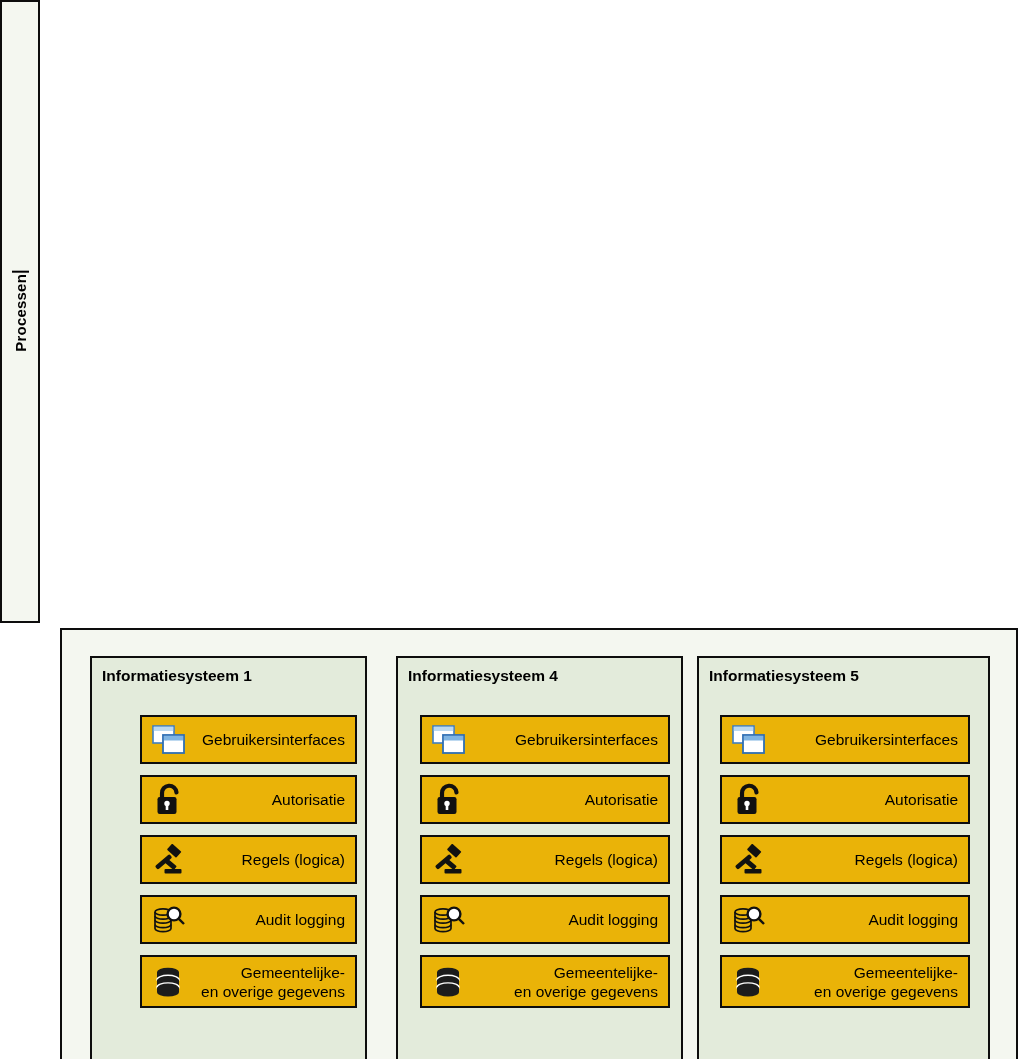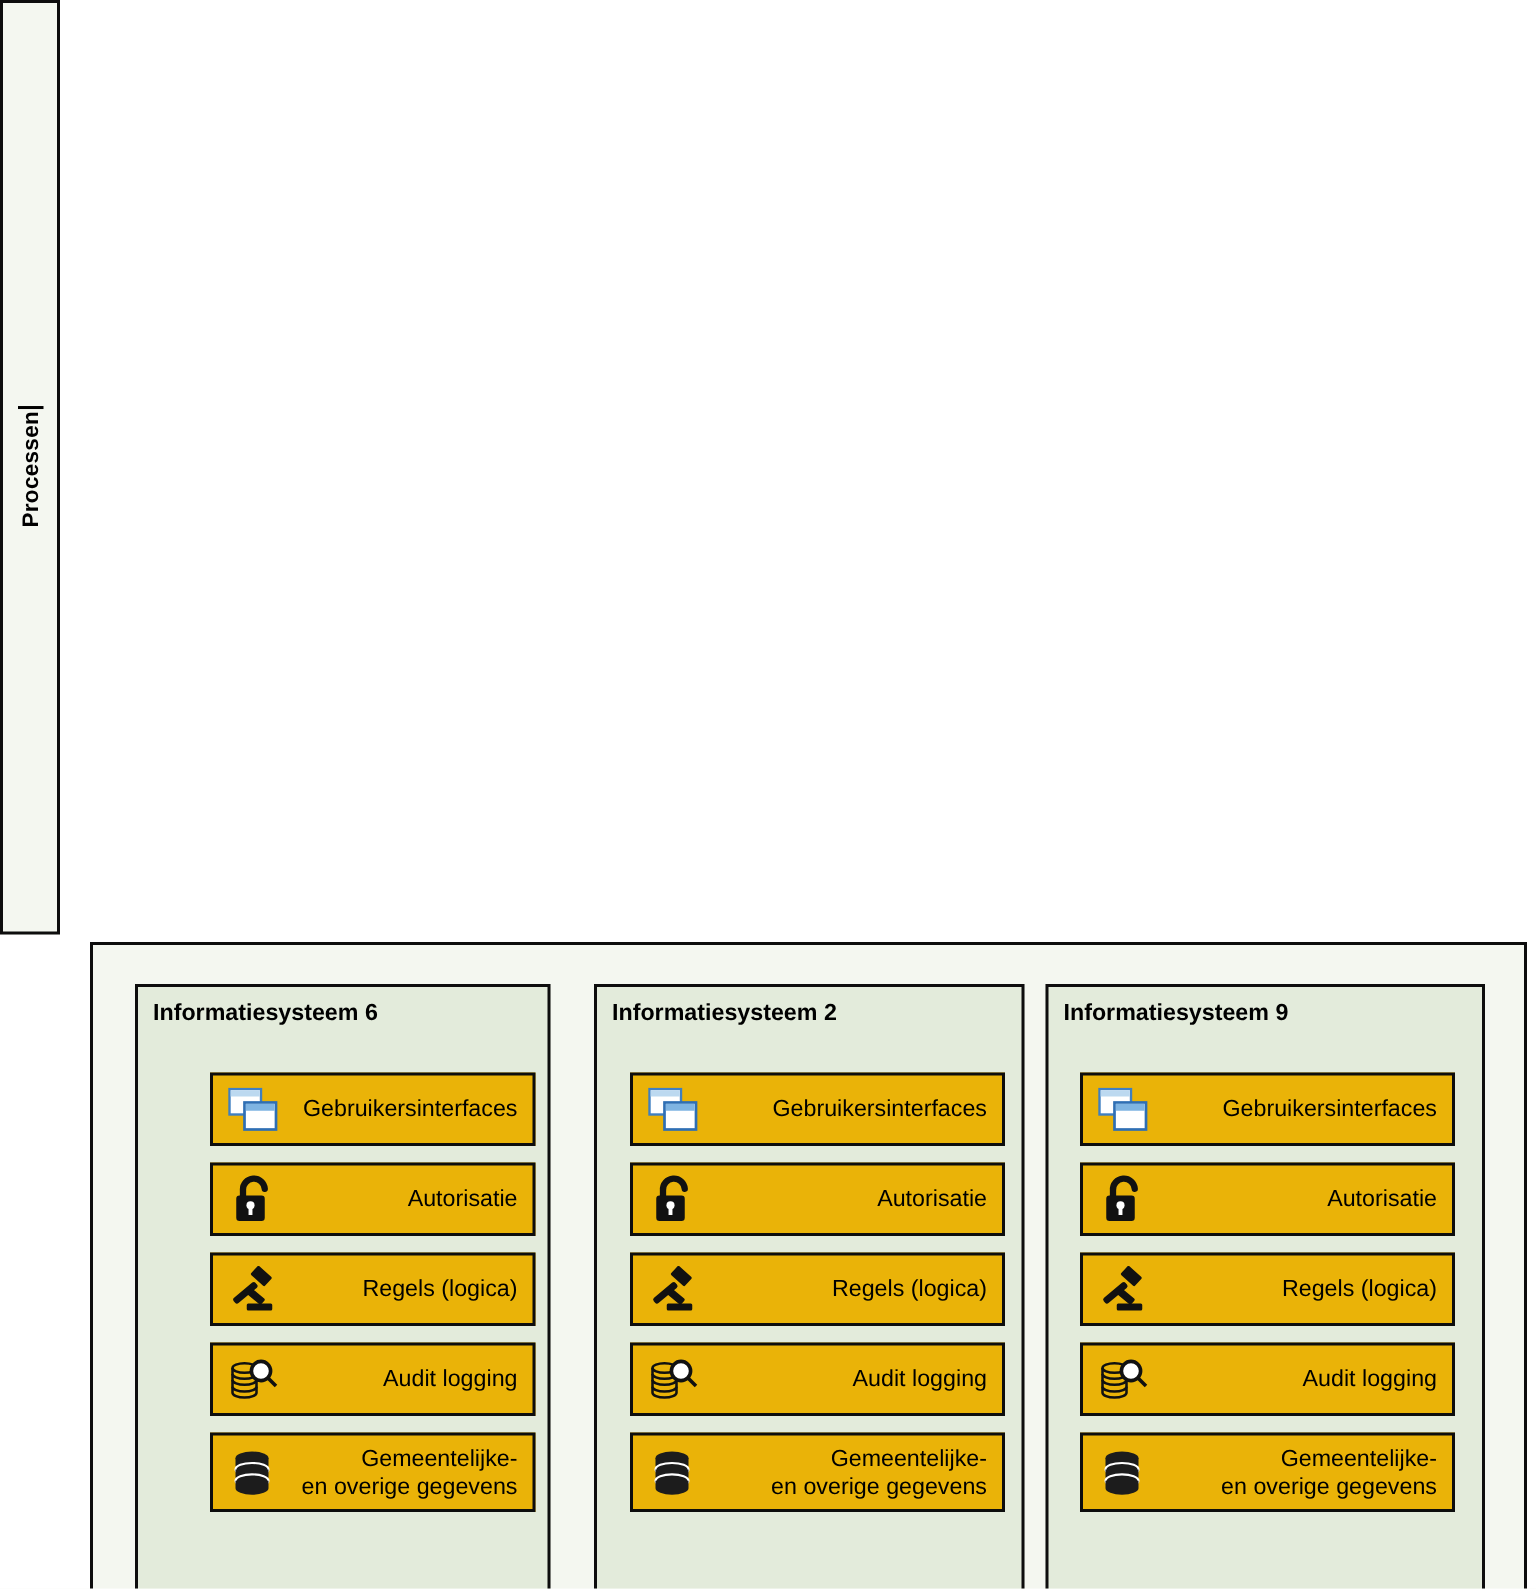--- a/index.html
+++ b/index.html
@@ -64,21 +64,21 @@
 
 <div class="canvas">
 
   <div class="sidelabel chip-green" style="left:8px;top:5px;width:40px;height:623px;">
     <span class="vtext">Processen</span>
   </div>
 
   <div class="panel panel-green" style="left:60px;top:5px;width:958px;height:623px;">
 
     <div class="sysbox" style="left:28px;top:26px;width:277px;height:427px;">
-      <div class="grp-title">Informatiesysteem 6</div>
+      <div class="grp-title">Informatiesysteem 1</div>
 
       <div class="comp" style="left:48px;top:57px;width:217px;height:49px;">
         <span class="ico">
           <svg width="34" height="30" viewBox="0 0 34 30">
             <rect x="1" y="1" width="21" height="17" fill="#ffffff" stroke="#3f7fc1" stroke-width="1.6"></rect>
             <rect x="1.8" y="1.8" width="19.4" height="4.2" fill="#bcd9f0"></rect>
             <rect x="11" y="10" width="21" height="18" fill="#ffffff" stroke="#2f6fb4" stroke-width="1.8"></rect>
             <rect x="11.9" y="10.9" width="19.2" height="4.6" fill="#7fb4e2"></rect>
           </svg>
         </span>
@@ -144,21 +144,21 @@
           </svg>
         </span>
         <span class="lbl">
           <span>Gemeentelijke-</span><br>
           <span>en overige gegevens</span>
         </span>
       </div>
     </div>
 
     <div class="sysbox" style="left:334px;top:26px;width:287px;height:427px;">
-      <div class="grp-title">Informatiesysteem 2</div>
+      <div class="grp-title">Informatiesysteem 4</div>
 
       <div class="comp" style="left:22px;top:57px;width:250px;height:49px;">
         <span class="ico">
           <svg width="34" height="30" viewBox="0 0 34 30">
             <rect x="1" y="1" width="21" height="17" fill="#ffffff" stroke="#3f7fc1" stroke-width="1.6"></rect>
             <rect x="1.8" y="1.8" width="19.4" height="4.2" fill="#bcd9f0"></rect>
             <rect x="11" y="10" width="21" height="18" fill="#ffffff" stroke="#2f6fb4" stroke-width="1.8"></rect>
             <rect x="11.9" y="10.9" width="19.2" height="4.6" fill="#7fb4e2"></rect>
           </svg>
         </span>
@@ -224,21 +224,21 @@
           </svg>
         </span>
         <span class="lbl">
           <span>Gemeentelijke-</span><br>
           <span>en overige gegevens</span>
         </span>
       </div>
     </div>
 
     <div class="sysbox" style="left:635px;top:26px;width:293px;height:427px;">
-      <div class="grp-title">Informatiesysteem 9</div>
+      <div class="grp-title">Informatiesysteem 5</div>
 
       <div class="comp" style="left:21px;top:57px;width:250px;height:49px;">
         <span class="ico">
           <svg width="34" height="30" viewBox="0 0 34 30">
             <rect x="1" y="1" width="21" height="17" fill="#ffffff" stroke="#3f7fc1" stroke-width="1.6"></rect>
             <rect x="1.8" y="1.8" width="19.4" height="4.2" fill="#bcd9f0"></rect>
             <rect x="11" y="10" width="21" height="18" fill="#ffffff" stroke="#2f6fb4" stroke-width="1.8"></rect>
             <rect x="11.9" y="10.9" width="19.2" height="4.6" fill="#7fb4e2"></rect>
           </svg>
         </span>

